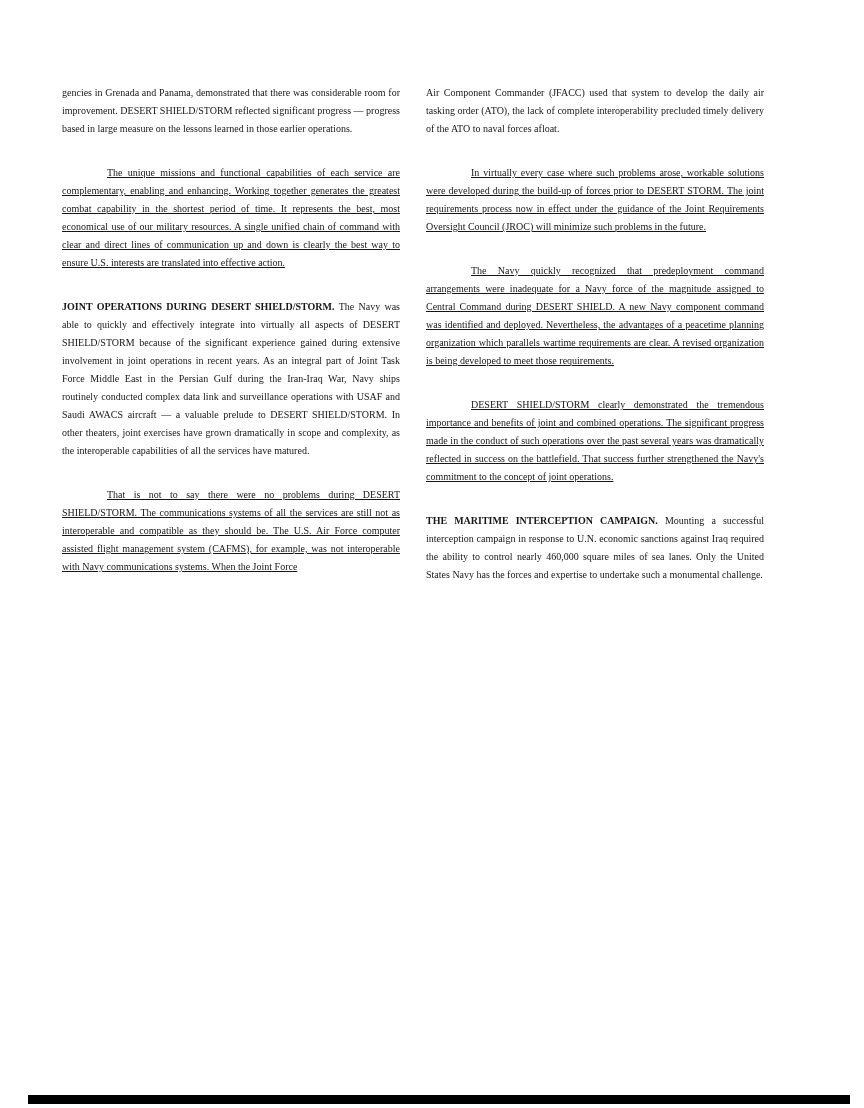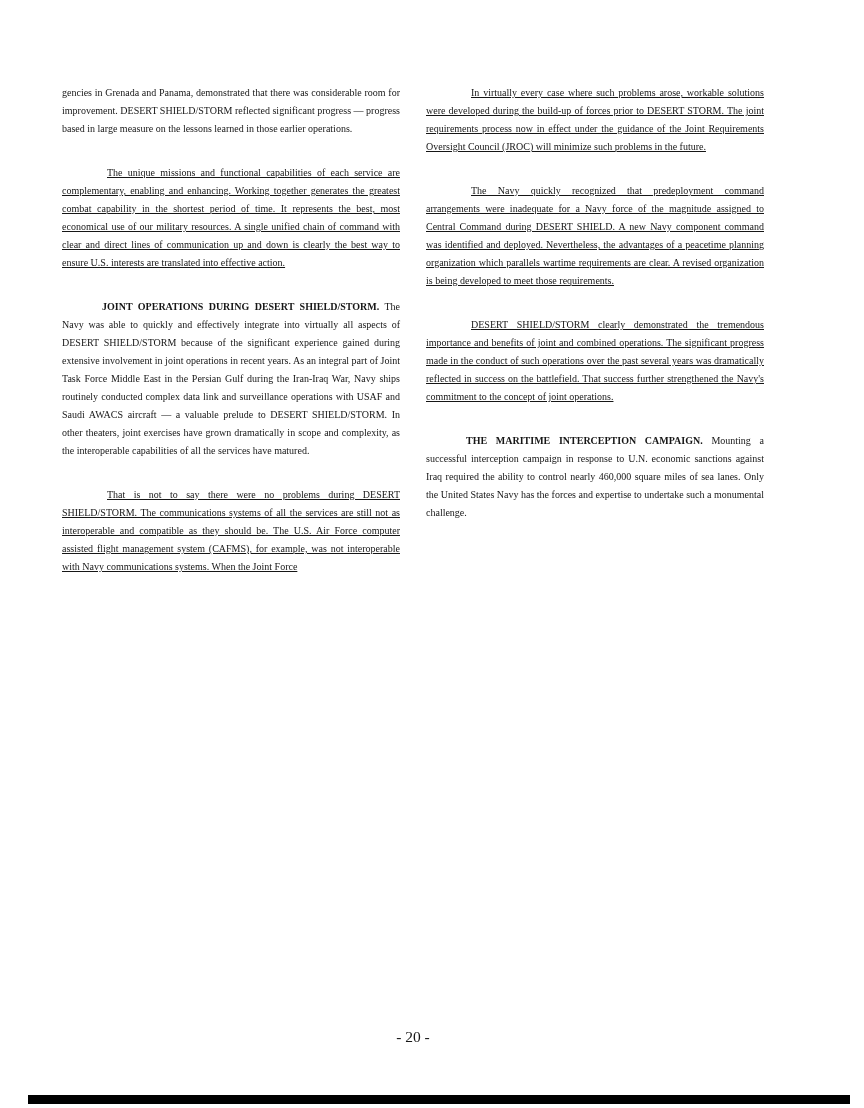--- a/index.html
+++ b/index.html
@@ -32,21 +32,20 @@
   }
   .para {
     margin: 0 0 26px 0;
   }
   .para.indent {
     text-indent: 45px;
     text-decoration: underline;
   }
   .run-in-heading {
     font-weight: bold;
-    margin-left: 40px;
   }
   .page-number {
     position: absolute;
     top: 1028px;
     left: 62px;
     width: 702px;
     text-align: center;
     font-size: 15.5px;
     color: #161616;
   }
@@ -70,29 +69,29 @@
       <p class="para"><span>gencies in Grenada and Panama, demonstrated that there was considerable room for improvement.  DESERT SHIELD/STORM reflected significant progress — progress based in large measure on the lessons learned in those earlier operations.</span></p>
 
       <p class="para indent"><span>The unique missions and functional capabilities of each service are complementary, enabling and enhancing.  Working together generates the greatest combat capability in the shortest period of time.  It represents the best, most economical use of our military resources.  A single unified chain of command with clear and direct lines of communication up and down is clearly the best way to ensure U.S. interests are translated into effective action.</span></p>
 
       <p class="para"><b class="run-in-heading">JOINT OPERATIONS DURING DESERT SHIELD/STORM.</b> <span>The Navy was able to quickly and effectively integrate into virtually all aspects of DESERT SHIELD/STORM because of the significant experience gained during extensive involvement in joint operations in recent years.  As an integral part of Joint Task Force Middle East in the Persian Gulf during the Iran-Iraq War, Navy ships routinely conducted complex data link and surveillance operations with USAF and Saudi AWACS aircraft — a valuable prelude to DESERT SHIELD/STORM.  In other theaters, joint exercises have grown dramatically in scope and complexity, as the interoperable capabilities of all the services have matured.</span></p>
 
       <p class="para indent"><span>That is not to say there were no problems during DESERT SHIELD/STORM.  The communications systems of all the services are still not as interoperable and compatible as they should be.  The U.S. Air Force computer assisted flight management system (CAFMS), for example, was not interoperable with Navy communications systems. When the Joint Force</span></p>
     </div>
 
     <div class="col">
+      <p class="para"><span>Air Component Commander (JFACC) used that system to develop the daily air tasking order (ATO), the lack of complete interoperability precluded timely delivery of the ATO to naval forces afloat.</span></p>
 
       <p class="para indent"><span>In virtually every case where such problems arose, workable solutions were developed during the build-up of forces prior to DESERT STORM. The joint requirements process now in effect under the guidance of the Joint Requirements Oversight Council (JROC) will minimize such problems in the future.</span></p>
 
       <p class="para indent"><span>The Navy quickly recognized that predeployment command arrangements were inadequate for a Navy force of the magnitude assigned to Central Command during DESERT SHIELD.  A new Navy component command was identified and deployed.  Nevertheless, the advantages of a peacetime planning organization which parallels wartime requirements are clear.  A revised organization is being developed to meet those requirements.</span></p>
 
       <p class="para indent"><span>DESERT SHIELD/STORM clearly demonstrated the tremendous importance and benefits of joint and combined operations.  The significant progress made in the conduct of such operations over the past several years was dramatically reflected in success on the battlefield.  That success further strengthened the Navy's commitment to the concept of joint operations.</span></p>
 
       <p class="para"><b class="run-in-heading">THE MARITIME INTERCEPTION CAMPAIGN.</b> <span>Mounting a successful interception campaign in response to U.N. economic sanctions against Iraq required the ability to control nearly 460,000 square miles of sea lanes. Only the United States Navy has the forces and expertise to undertake such a monumental challenge.</span></p>
     </div>
 
   </div>
 
-  <div class="page-number">- 20 -</div>
 
   <div class="bottom-bar"></div>
 
 </div>
 
 </body></html>

